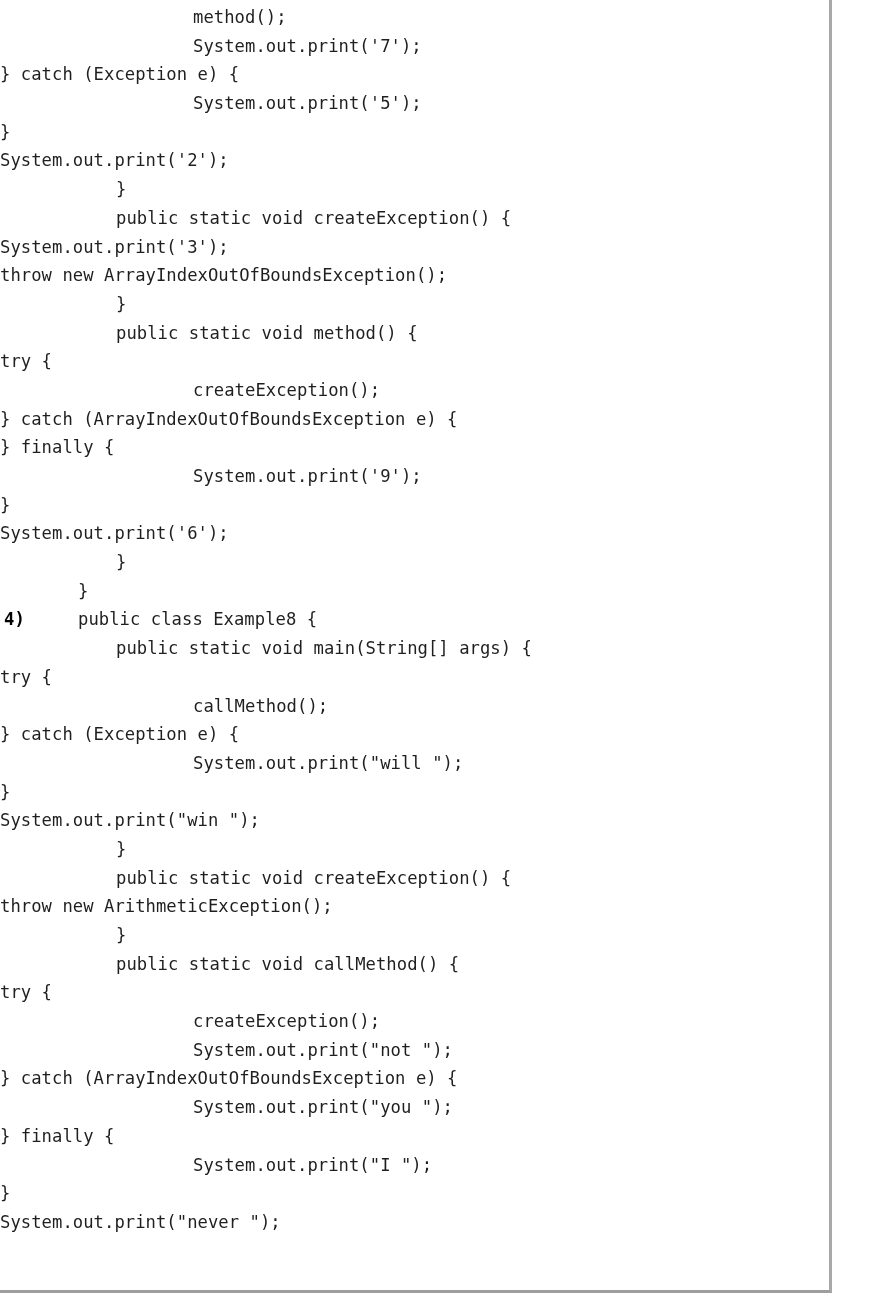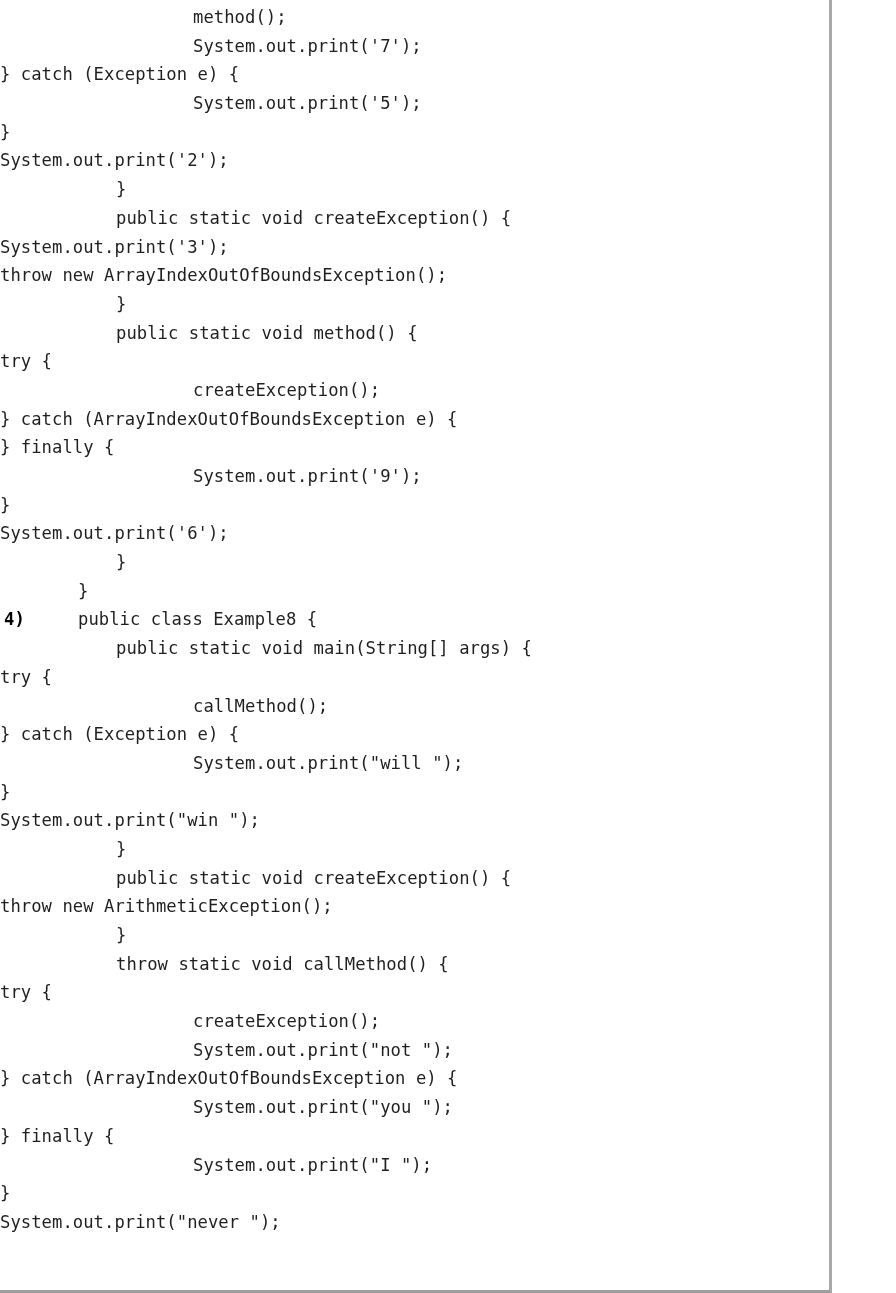--- a/index.html
+++ b/index.html
@@ -100,21 +100,21 @@
       <div class="code-line"><span class="code-text i2">try {</span></div>
       <div class="code-line"><span class="code-text i3">callMethod();</span></div>
       <div class="code-line"><span class="code-text i2">} catch (Exception e) {</span></div>
       <div class="code-line"><span class="code-text i3">System.out.print("will ");</span></div>
       <div class="code-line"><span class="code-text i2">}</span></div>
       <div class="code-line"><span class="code-text i2">System.out.print("win ");</span></div>
       <div class="code-line"><span class="code-text i1">}</span></div>
       <div class="code-line"><span class="code-text i1">public static void createException() {</span></div>
       <div class="code-line"><span class="code-text i2">throw new ArithmeticException();</span></div>
       <div class="code-line"><span class="code-text i1">}</span></div>
-      <div class="code-line"><span class="code-text i1">throw static void callMethod() {</span></div>
+      <div class="code-line"><span class="code-text i1">public static void callMethod() {</span></div>
       <div class="code-line"><span class="code-text i2">try {</span></div>
       <div class="code-line"><span class="code-text i3">createException();</span></div>
       <div class="code-line"><span class="code-text i3">System.out.print("not ");</span></div>
       <div class="code-line"><span class="code-text i2">} catch (ArrayIndexOutOfBoundsException e) {</span></div>
       <div class="code-line"><span class="code-text i3">System.out.print("you ");</span></div>
       <div class="code-line"><span class="code-text i2">} finally {</span></div>
       <div class="code-line"><span class="code-text i3">System.out.print("I ");</span></div>
       <div class="code-line"><span class="code-text i2">}</span></div>
       <div class="code-line"><span class="code-text i2">System.out.print("never ");</span></div>
     </div>

